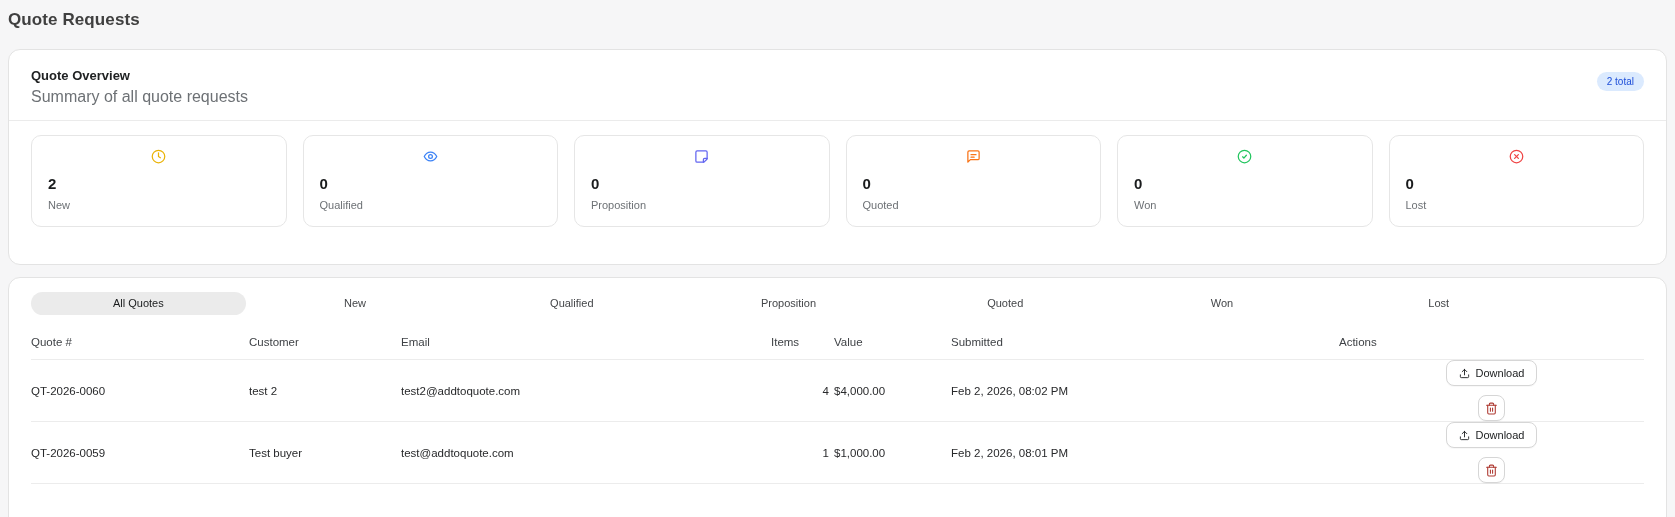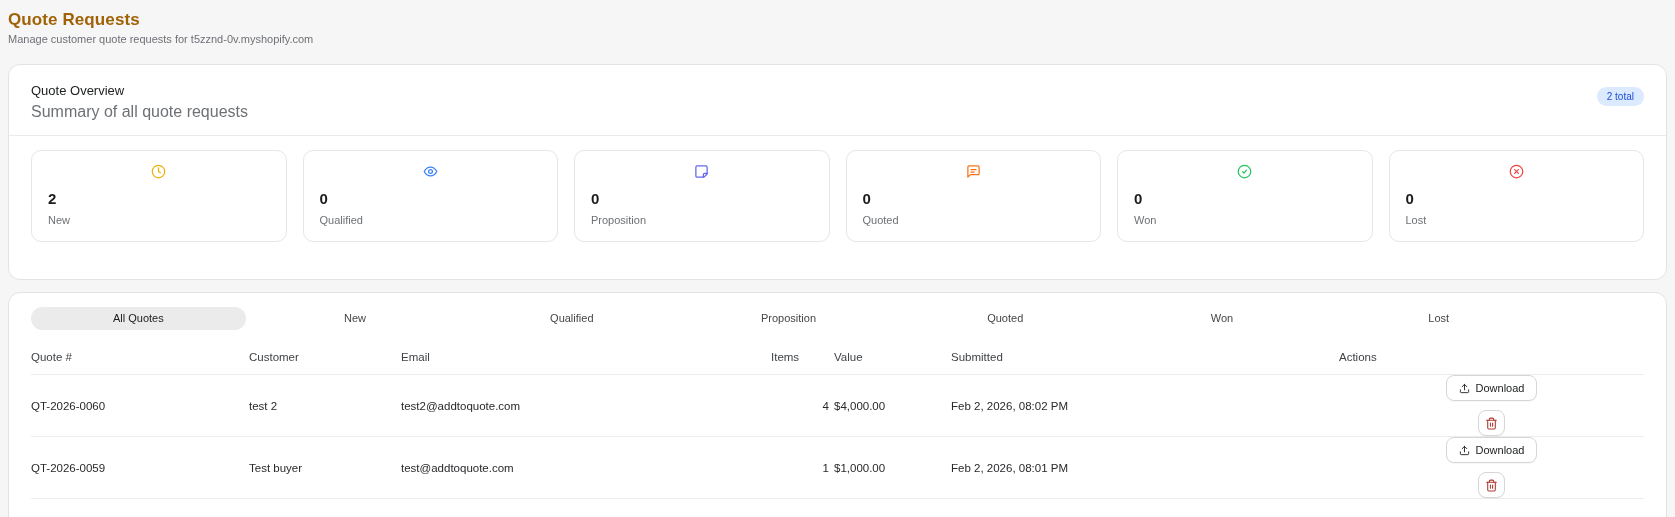--- a/index.html
+++ b/index.html
@@ -7,39 +7,39 @@
   body {
     width: 1675px; height: 517px;
     background: #f6f6f7;
     font-family: "Liberation Sans", sans-serif;
     color: #1c1c1c;
     -webkit-font-smoothing: antialiased;
   }
   .page { padding: 8px 8px 0 8px; }
 
   
-  .page-title { font-size: 17px; font-weight: 700; color: #a16207; margin: 2px 0 3px 0; letter-spacing: 0.1px; }
+  .page-title { font-size: 17px; font-weight: 700; color: #404040; margin: 2px 0 3px 0; letter-spacing: 0.1px; }
   .page-subtitle { font-size: 11px; color: #6d7175; }
 
   
   .card {
     background: #ffffff;
     border: 1px solid #e3e3e3;
     border-radius: 12px;
     margin-top: 19px;
   }
   .card + .card { margin-top: 12px; }
 
   
   .overview-header {
     display: flex; align-items: flex-start; justify-content: space-between;
     padding: 18px 22px 14px 22px;
     border-bottom: 1px solid #ebebeb;
   }
-  .overview-title { font-size: 13px; font-weight: 400; color: #202223; margin-bottom: 5px; }
+  .overview-title { font-size: 13px; font-weight: 700; color: #202223; margin-bottom: 5px; }
   .overview-subtitle { font-size: 16px; color: #6d7175; }
   .total-badge {
     background: #dbeafe; color: #1d4ed8;
     font-size: 10px; font-weight: 500;
     padding: 4px 10px; border-radius: 999px;
     margin-top: 4px; white-space: nowrap;
   }
 
   .stats-row { display: flex; gap: 16px; padding: 14px 22px 37px 22px; }
   .stat-card {
@@ -102,21 +102,20 @@
     box-shadow: 0 1px 1px rgba(0,0,0,0.03);
   }
   .trash-btn svg { width: 13px; height: 13px; }
 </style>
 </head>
 <body>
 
 <div class="page">
 
   <div class="page-title">Quote Requests</div>
-  <div class="page-subtitle">Manage customer quote requests for t5zznd-0v.myshopify.com</div>
 
   <div class="card">
     <div class="overview-header">
       <div>
         <div class="overview-title">Quote Overview</div>
         <div class="overview-subtitle">Summary of all quote requests</div>
       </div>
       <div class="total-badge">2 total</div>
     </div>
 

